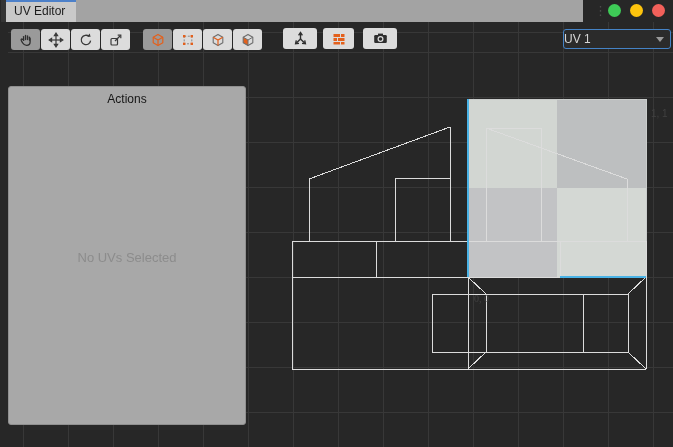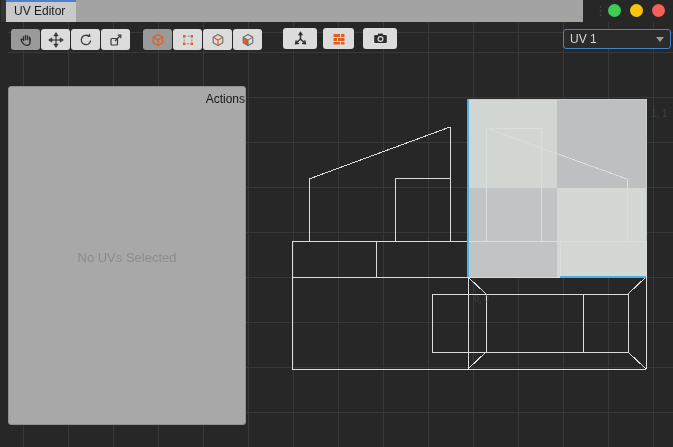--- a/index.html
+++ b/index.html
@@ -29,35 +29,35 @@
       repeating-linear-gradient(to bottom,#383838 0 1px,transparent 1px 45px);
     background-position:15px 0px,0px 30px;
   }
   .canvas svg{position:absolute;top:0;left:0;}
   .coord-label{position:absolute;font-size:10px;color:#414141;white-space:nowrap;}
   
   .actions-panel{
     position:absolute;top:86px;left:8px;width:238px;height:339px;
     background:#a8a8a8;border:1px solid #909090;border-radius:3px;
   }
-  .actions-title{margin-top:5px;text-align:right;font-size:12px;color:#161616;}
+  .actions-title{margin-top:5px;text-align:center;font-size:12px;color:#161616;}
   .actions-empty{position:absolute;top:163px;left:0;width:100%;text-align:center;font-size:13px;color:#8c8c8c;}
   
   .btn{
     position:absolute;top:29px;width:29px;height:21px;background:#dcdcdc;
     border-radius:3px;display:flex;align-items:center;justify-content:center;cursor:pointer;
   }
   .btn.sel{background:#9a9a9a;}
   .btn.wide{width:34px;}
   .btn.mid{width:31px;}
   
   .dropdown{
     position:absolute;top:29px;left:563px;width:108px;height:20px;
     background:#2b2b2b;border:1px solid #4583c6;border-radius:3px;
-    font-size:12px;color:#d6d6d6;line-height:18px;padding-left:6px;cursor:pointer;
+    font-size:12px;color:#d6d6d6;line-height:18px;cursor:pointer;
   }
   .dropdown .arrow{
     position:absolute;right:6px;top:7px;width:0;height:0;
     border-left:4px solid transparent;border-right:4px solid transparent;
     border-top:5px solid #9a9a9a;
   }
 </style>
 </head>
 <body>
 

